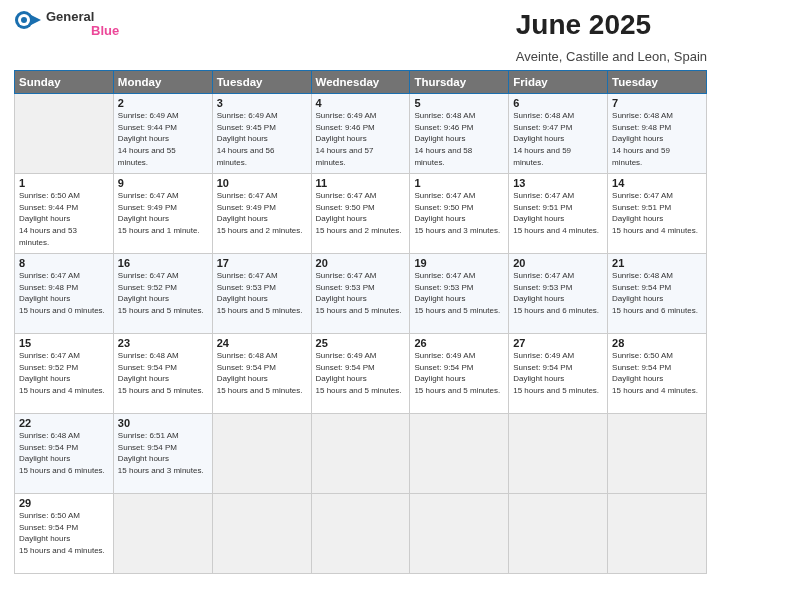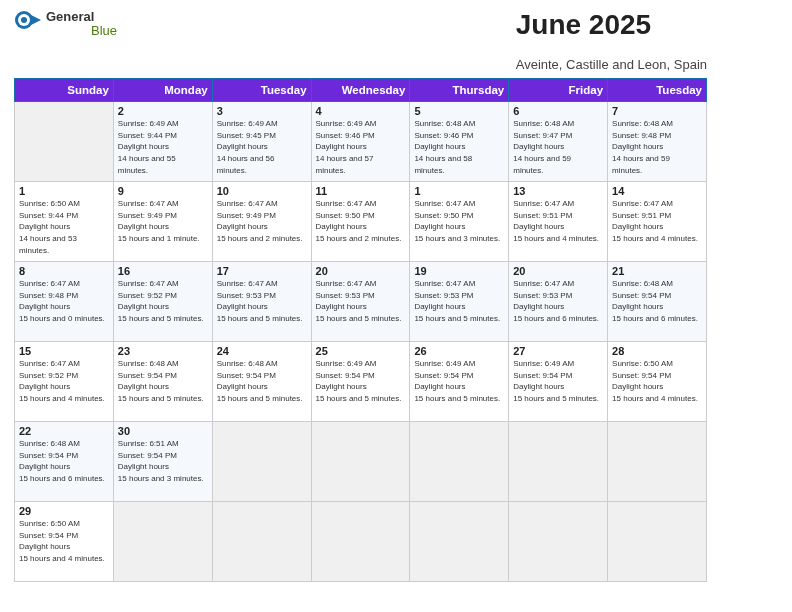--- a/index.html
+++ b/index.html
@@ -41,34 +41,34 @@
     }
     .month-title {
       font-size: 28px;
       font-weight: bold;
       color: #222;
       line-height: 1.1;
     }
     .subtitle {
       font-size: 13px;
       color: #444;
-      margin-top: 16px;
+      margin-top: 8px;
     }
     .calendar {
       width: 100%;
       border-collapse: collapse;
       table-layout: fixed;
     }
     .calendar th {
-      background: #6d28d9;
+      background: #737373;
       color: #fff;
       font-size: 11.5px;
       font-weight: bold;
       padding: 5px 4px;
-      text-align: right;
+      text-align: left;
       border: 1px solid #1a6faf;
     }
     .calendar td {
       border: 1px solid #ccc;
       vertical-align: top;
       padding: 3px 4px;
       font-size: 8.5px;
       color: #333;
       height: 80px;
       background: #fff;
@@ -102,21 +102,21 @@
   <div class="header">
     <div class="logo">
       <svg class="logo-icon" viewBox="0 0 28 28" width="28" height="28">
         <circle cx="10" cy="10" r="9" fill="#1a6faf"></circle>
         <circle cx="10" cy="10" r="6" fill="white"></circle>
         <circle cx="10" cy="10" r="3" fill="#1a6faf"></circle>
         <polygon points="17,5 27,10 17,15" fill="#1a6faf"></polygon>
       </svg>
       <div class="logo-text">
         <div style="color:#333;font-size:13px;font-weight:bold;">General</div>
-        <div style="color:#4d7c0f;font-size:13px;font-weight:normal;padding-left:45px;">Blue</div>
+        <div style="color:#ec4899;font-size:13px;font-weight:bold;padding-left:45px;">Blue</div>
       </div>
     </div>
     <div class="title-block">
       <div class="month-title">June 2025</div>
       <div class="subtitle">Aveinte, Castille and Leon, Spain</div>
     </div>
   </div>
 
   <table class="calendar">
     <thead>

